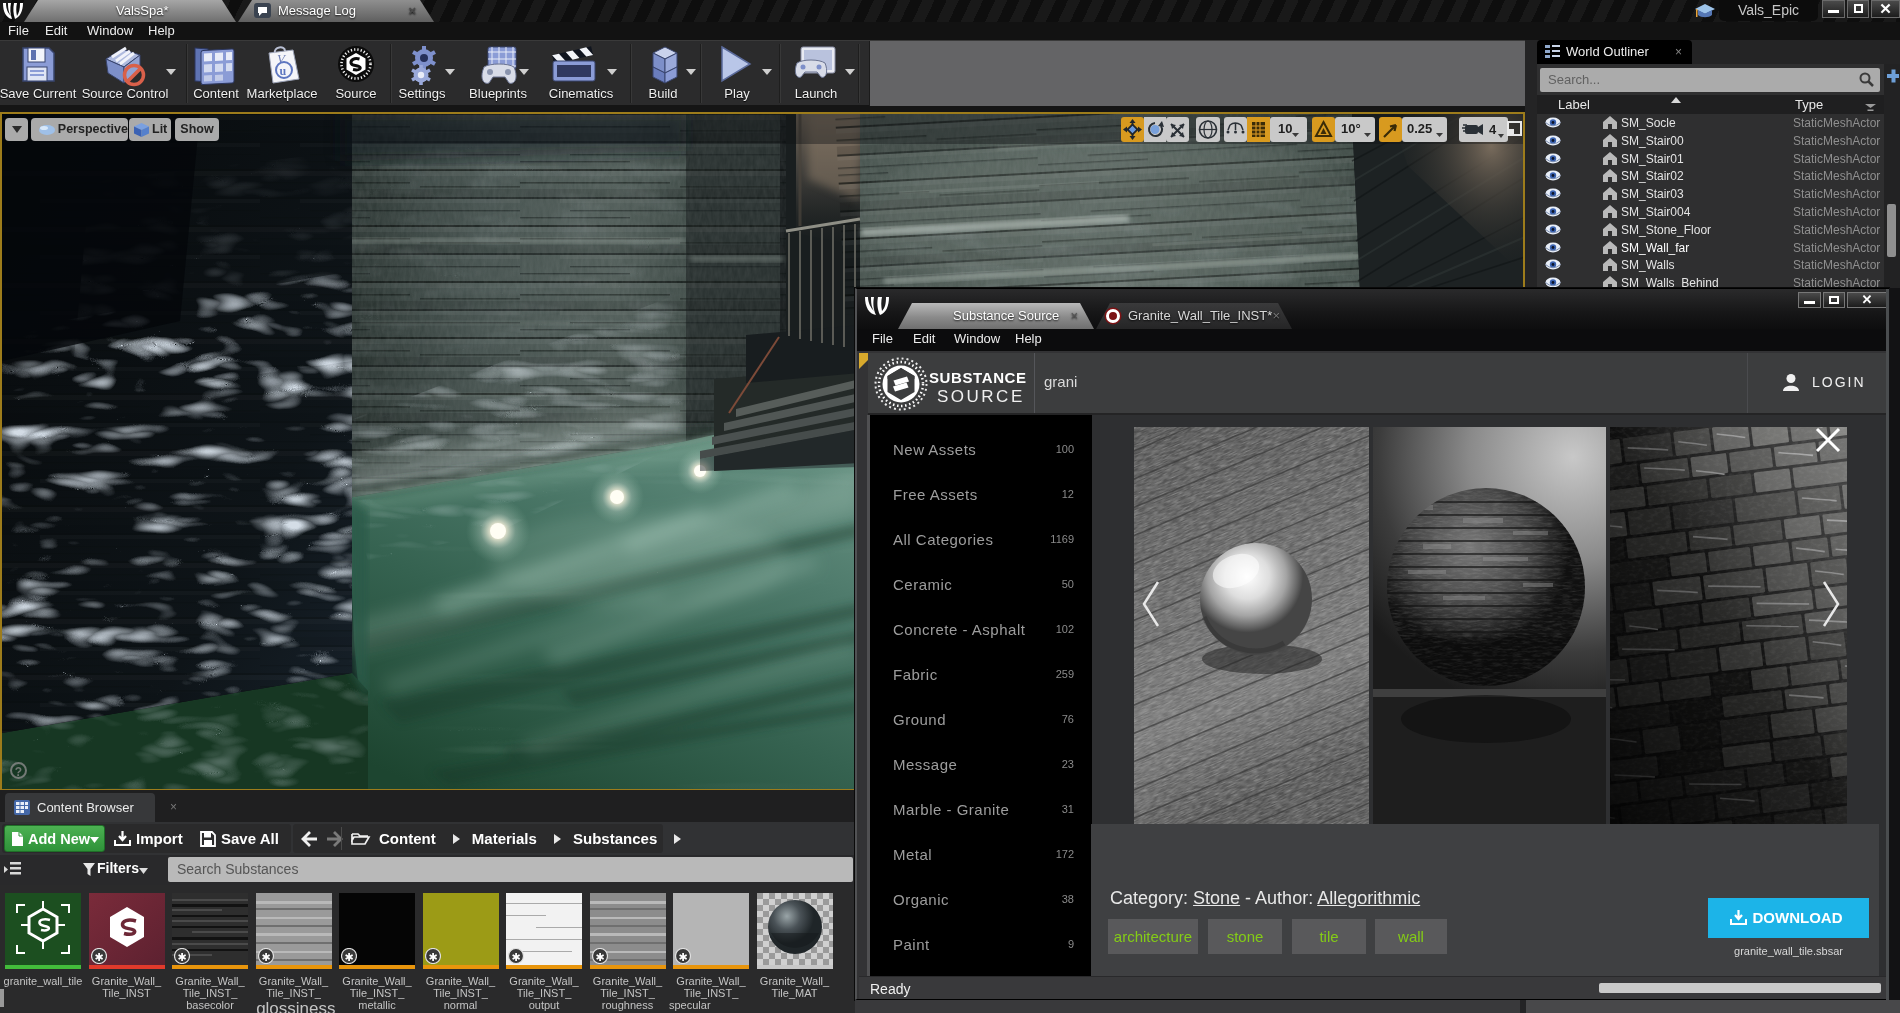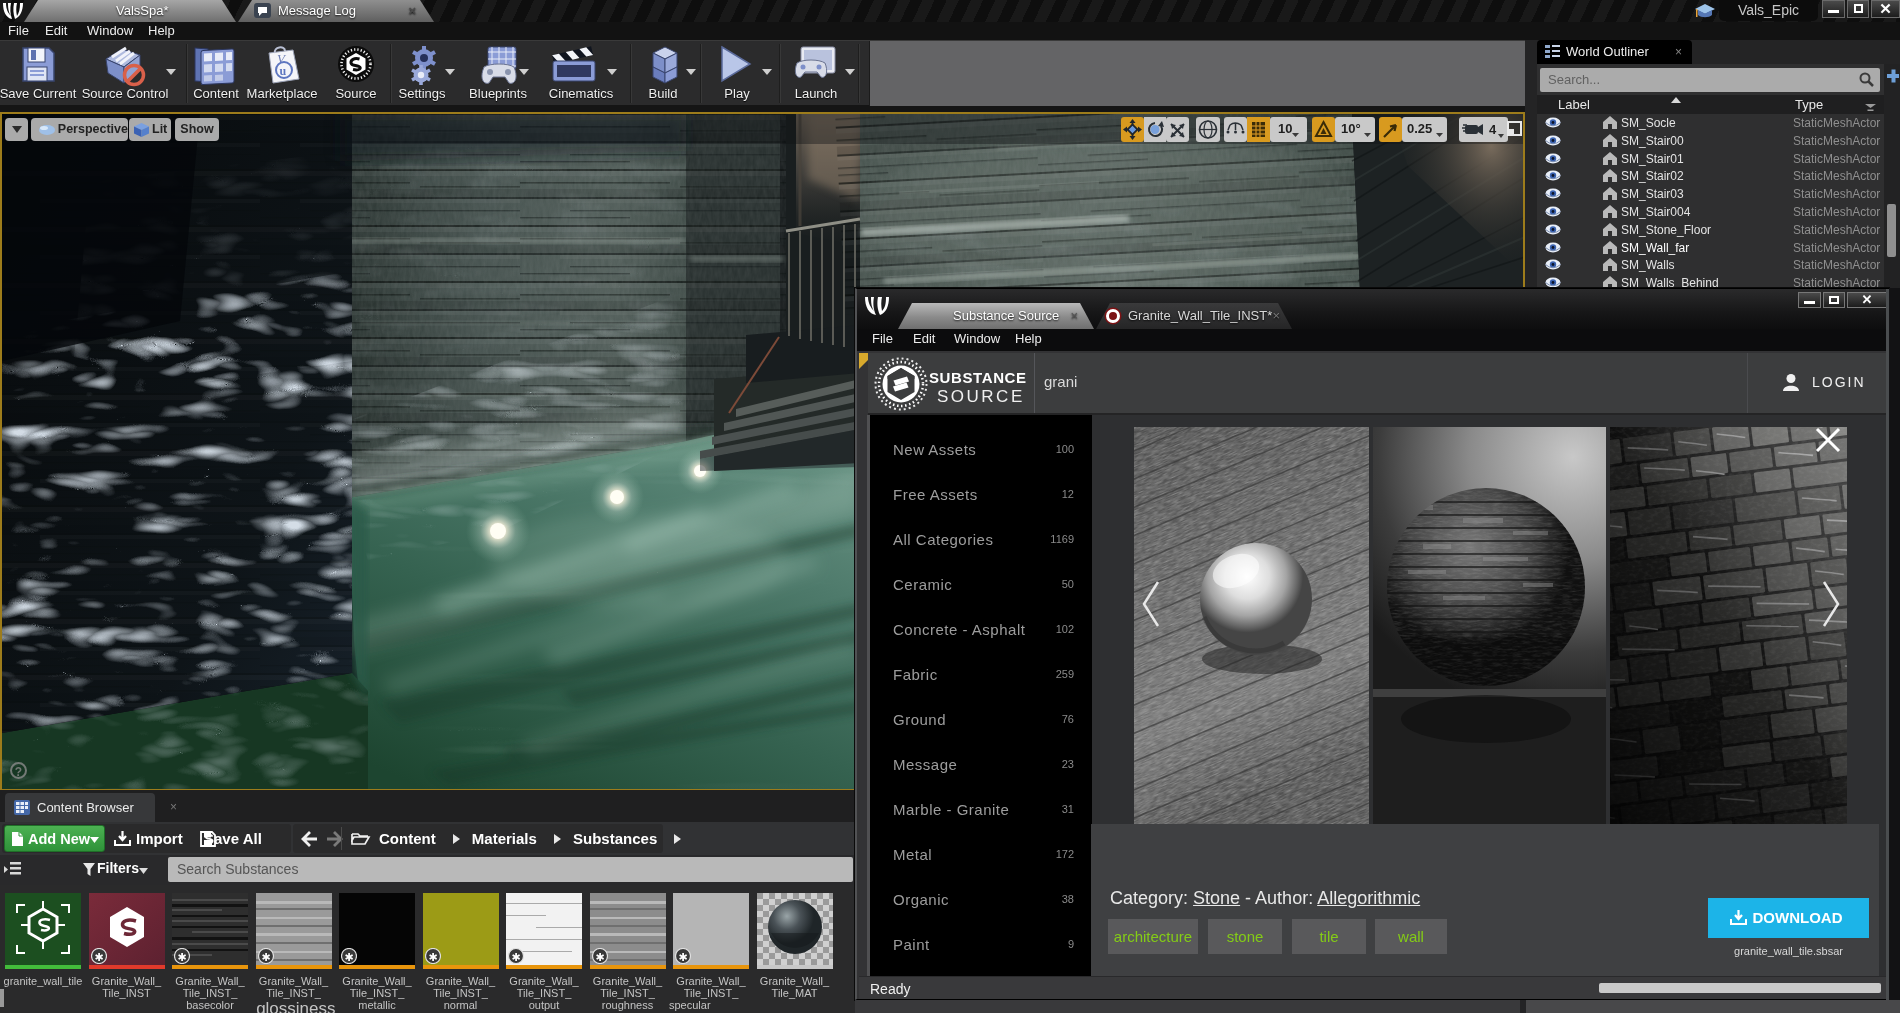--- a/index.html
+++ b/index.html
@@ -738,21 +738,21 @@
         <path d="M1 9 v5 h15 v-5" stroke="#fff" stroke-width="2" fill="none"></path>
       </svg>
   <span style="margin-left:22px">Import</span>
  </div>
  <div style="position:absolute;left:200px;top:36px;color:#fff;font-weight:bold;font-size:15px;line-height:25px">
   <svg width="16" height="16" style="position:absolute;left:0;top:5px">
         <path d="M1 1 h11 l3 3 v11 h-14 z" fill="none" stroke="#fff" stroke-width="1.8"></path>
         <rect x="4" y="1.5" width="7" height="5" fill="#fff"></rect>
         <rect x="4" y="9" width="8" height="6" fill="#fff"></rect>
       </svg>
-  <span style="margin-left:4px">Save All</span>
+  <span style="margin-left:21px">Save All</span>
  </div>
  <svg width="44" height="18" style="position:absolute;left:301px;top:40px">
       <path d="M9 2 L2 9 L9 16 M2 9 H16" stroke="#f0f0f0" stroke-width="2.8" fill="none"></path>
       <path d="M33 2 L40 9 L33 16 M40 9 H26" stroke="#7a7a7a" stroke-width="2.8" fill="none"></path>
     </svg>
  <div style="position:absolute;left:341px;top:37px;width:1px;height:23px;background:#4a4a4a"></div>
  <svg width="20" height="15" style="position:absolute;left:351px;top:41px">
       <path d="M1 3 h6 l2 2 h8 M1 3 v10 h13 l4 -7 h-15 l-3 5" stroke="#f0f0f0" stroke-width="1.7" fill="none"></path>
     </svg>
  <div style="position:absolute;left:379px;top:36px;color:#fff;font-weight:bold;font-size:15px;line-height:26px;white-space:nowrap">Content

